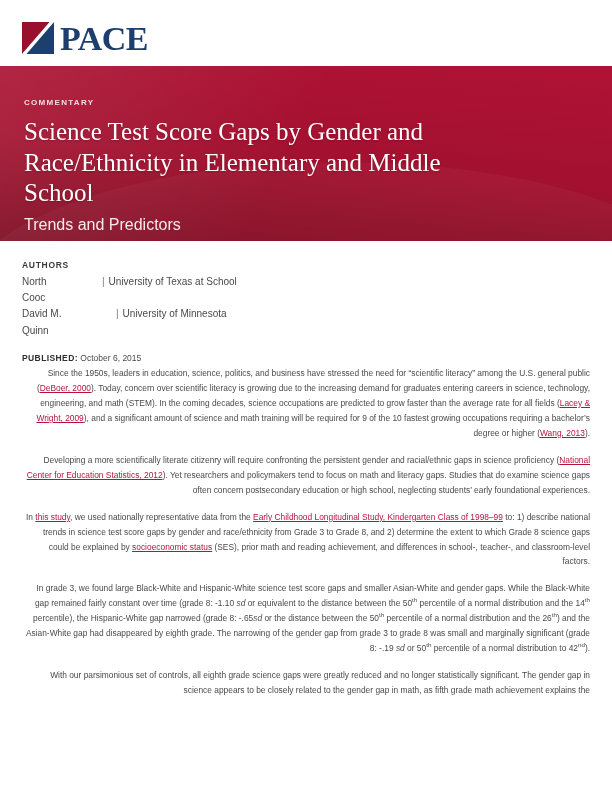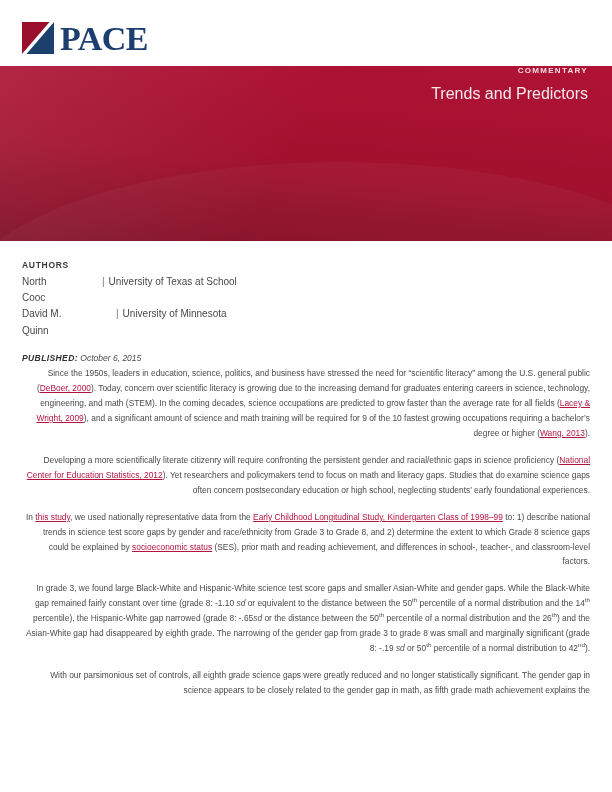--- a/index.html
+++ b/index.html
@@ -70,23 +70,22 @@
     position: absolute;
     left: 0;
     top: 66px;
     width: 612px;
     height: 175px;
     background:
       linear-gradient(118deg, rgba(255,255,255,0.085) 0%, rgba(255,255,255,0.0) 48%),
       linear-gradient(185deg, #b01235 0%, #a2112f 55%, #7e0c22 100%);
     color: #ffffff;
     box-sizing: border-box;
-    padding: 0 24px 0 24px;
+    padding: 32px 24px 0 24px;
     overflow: hidden;
-    text-align: right;
   }
   .hero::after {
     content: "";
     position: absolute;
     left: -40px;
     top: 96px;
     width: 760px;
     height: 200px;
     background: rgba(255,255,255,0.035);
     border-radius: 50% 50% 0 0 / 70% 70% 0 0;
@@ -152,21 +151,20 @@
   .author-sep {
     color: #7a7a7a;
     margin-right: 4px;
   }
   .author-affil { color: #4a4a4a; }
 
   .published {
     font-size: 8.5px;
     color: #4a4a4a;
     margin-top: 14px;
-    font-style: italic;
   }
   .published b { color: #2f2f2f; letter-spacing: 0.4px; }
 
   
   .body {
     position: absolute;
     left: 22px;
     top: 366px;
     width: 568px;
     font-size: 8.4px;
@@ -194,20 +192,21 @@
     <div class="logo-mark">
       <div class="tri-red"></div>
       <div class="tri-navy"></div>
       <div class="slash"></div>
     </div>
     <div class="logo-word">PACE</div>
   </div>
 
   <div class="hero">
     <div class="kicker">COMMENTARY</div>
+    <h1 class="hero-title">Science Test Score Gaps by Gender and Race/Ethnicity in Elementary and Middle School</h1>
     <div class="hero-subtitle">Trends and Predictors</div>
   </div>
 
   <div class="meta">
     <div class="meta-heading">AUTHORS</div>
     <div id="authors-list">
         <div class="author-row">
           <span class="author-name">North
 Cooc</span>
           <span class="author-sep">|</span>

